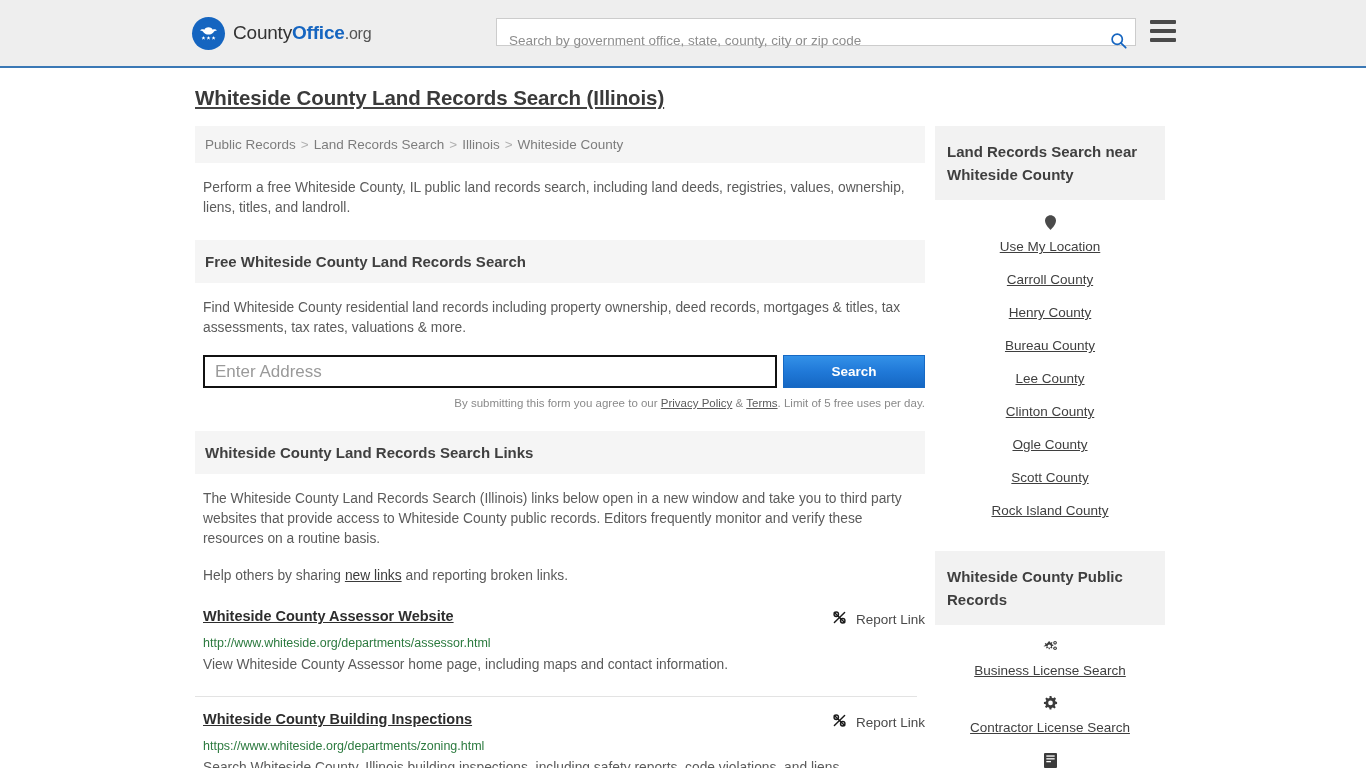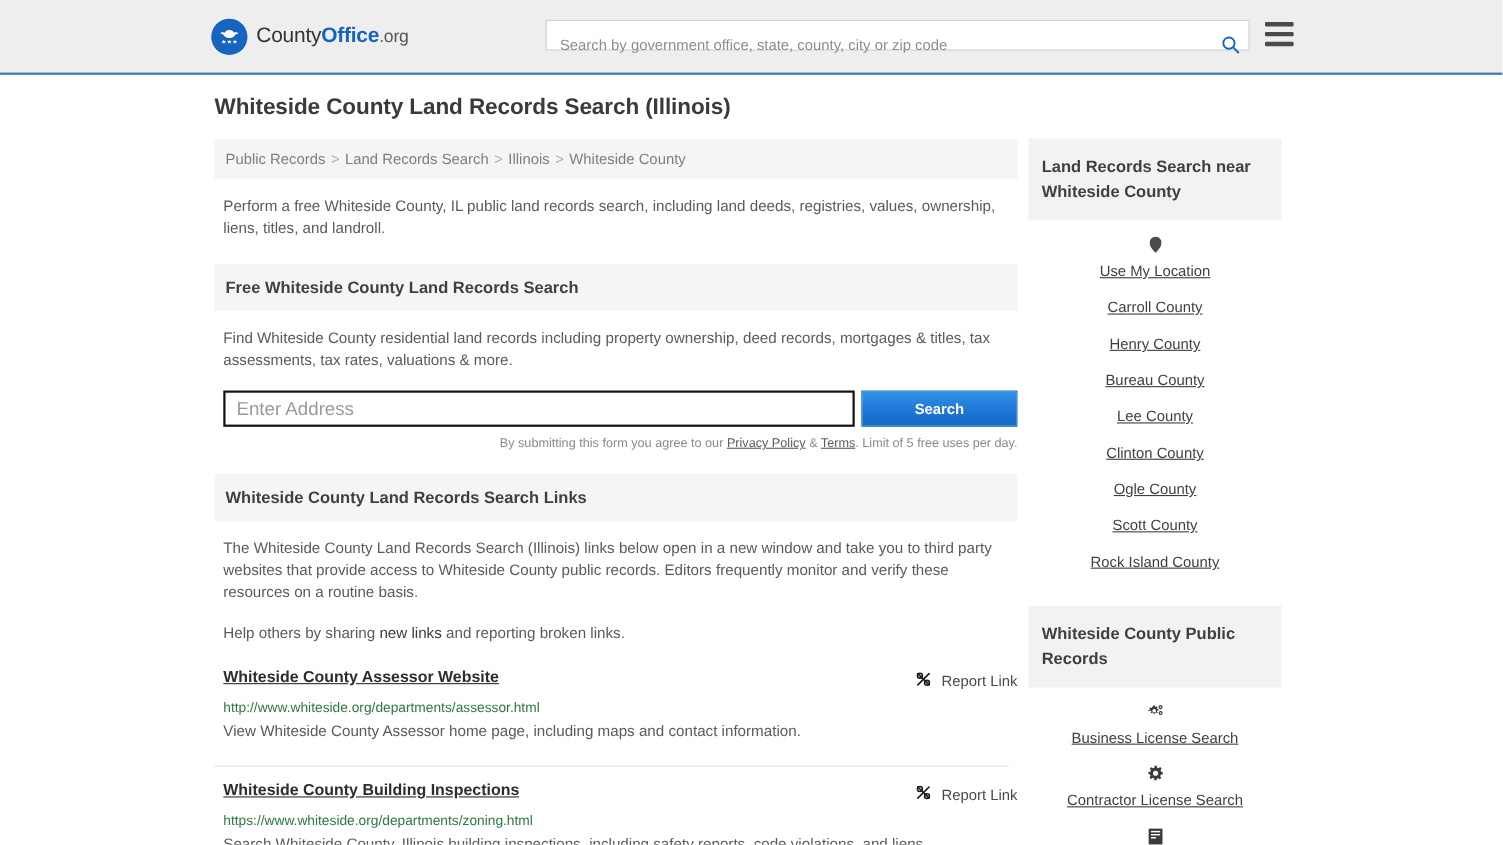--- a/index.html
+++ b/index.html
@@ -290,21 +290,21 @@
   </div>
 
   <div class="hamburger">
     <span></span>
     <span></span>
     <span></span>
   </div>
 </div>
 
 <div class="page">
-  <div style="padding-top:18px;">
+  <div style="padding-top:18px;text-decoration:underline;">
     <h1 class="page-title">Whiteside County Land Records Search (Illinois)</h1>
   </div>
 
   <div class="content-row" style="padding-top:0;">
 
     <div class="main-col">
 
       <div class="breadcrumb">
         <a>Public Records</a><span class="sep">&gt;</span><a>Land Records Search</a><span class="sep">&gt;</span><a>Illinois</a><span class="sep">&gt;</span><a>Whiteside County</a>
       </div>
@@ -322,21 +322,21 @@
 
       <div class="disclaimer">
         <span>By submitting this form you agree to our </span><a>Privacy Policy</a><span> &amp; </span><a>Terms</a><span>. Limit of 5 free uses per day.</span>
       </div>
 
       <div class="section-head">Whiteside County Land Records Search Links</div>
 
       <p class="body-text">The Whiteside County Land Records Search (Illinois) links below open in a new window and take you to third party websites that provide access to Whiteside County public records. Editors frequently monitor and verify these resources on a routine basis.</p>
 
       <p class="body-text" style="margin-top:17px;">
-        <span>Help others by sharing </span><a style="color:#3b3b3b;cursor:pointer;">new links</a><span> and reporting broken links.</span>
+        <span>Help others by sharing </span><a style="color:#3b3b3b;text-decoration:underline;cursor:pointer;">new links</a><span> and reporting broken links.</span>
       </p>
 
       <div class="link-item">
         <div class="row-top">
           <a class="link-title">Whiteside County Assessor Website</a>
           <span class="report-link">
             <span>
               <svg width="17" height="17" viewBox="0 0 20 20" fill="none" stroke="#1a1a1a" stroke-width="1.7" stroke-linecap="round">
                 <path d="M4 4 L16 16"></path>
                 <path d="M16 4 L4 16"></path>

